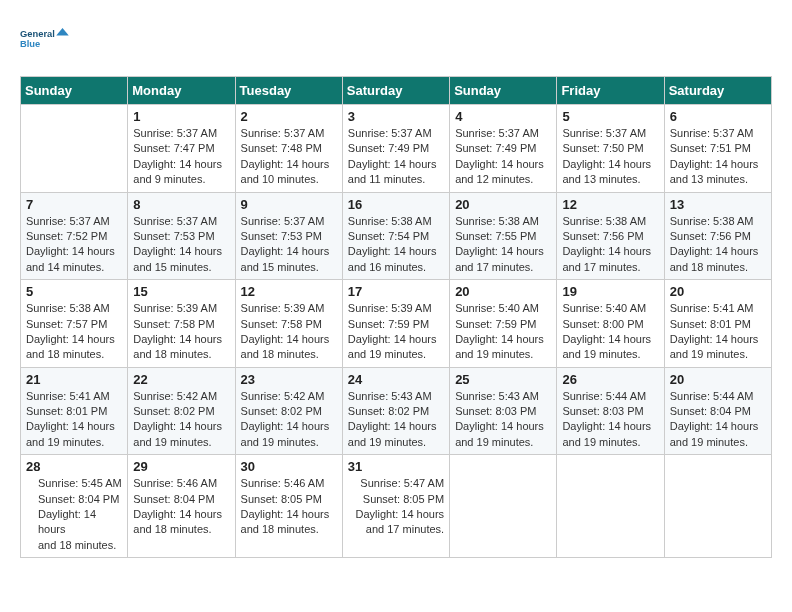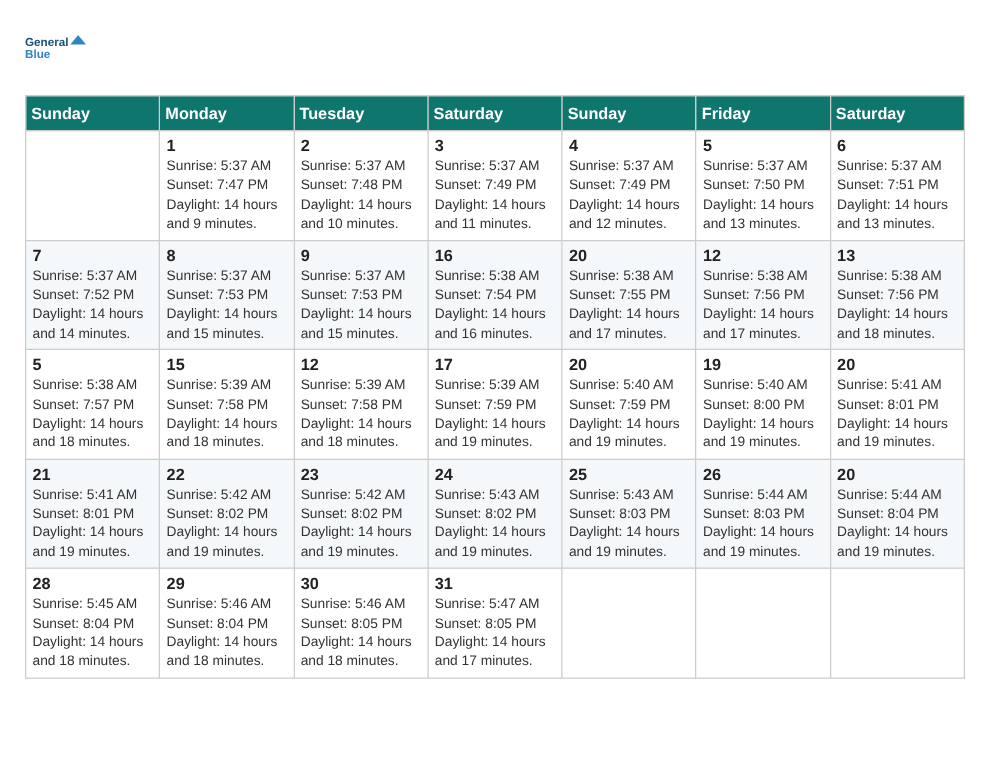--- a/index.html
+++ b/index.html
@@ -302,42 +302,42 @@
           <span class="day-number">20</span>
           <div class="day-info" style="white-space: pre-line;">Sunrise: 5:44 AM
 Sunset: 8:04 PM
 Daylight: 14 hours
 and 19 minutes.</div>
         </td>
       </tr>
       <tr>
         <td>
           <span class="day-number">28</span>
-          <div class="day-info" style="white-space: pre-line;">Sunrise: 5:45 AM
+          <div class="day-info" style="white-space: pre-line; margin-left: 12px;">Sunrise: 5:45 AM
 Sunset: 8:04 PM
 Daylight: 14 hours
 and 18 minutes.</div>
         </td>
         <td>
           <span class="day-number">29</span>
           <div class="day-info" style="white-space: pre-line;">Sunrise: 5:46 AM
 Sunset: 8:04 PM
 Daylight: 14 hours
 and 18 minutes.</div>
         </td>
         <td>
           <span class="day-number">30</span>
           <div class="day-info" style="white-space: pre-line;">Sunrise: 5:46 AM
 Sunset: 8:05 PM
 Daylight: 14 hours
 and 18 minutes.</div>
         </td>
         <td>
           <span class="day-number">31</span>
-          <div class="day-info" style="white-space: pre-line;">Sunrise: 5:47 AM
+          <div class="day-info" style="white-space: pre-line; text-align: right;">Sunrise: 5:47 AM
 Sunset: 8:05 PM
 Daylight: 14 hours
 and 17 minutes.</div>
         </td>
         <td class="empty-cell"></td>
         <td class="empty-cell"></td>
         <td class="empty-cell"></td>
       </tr>
     </tbody>
 </table>

